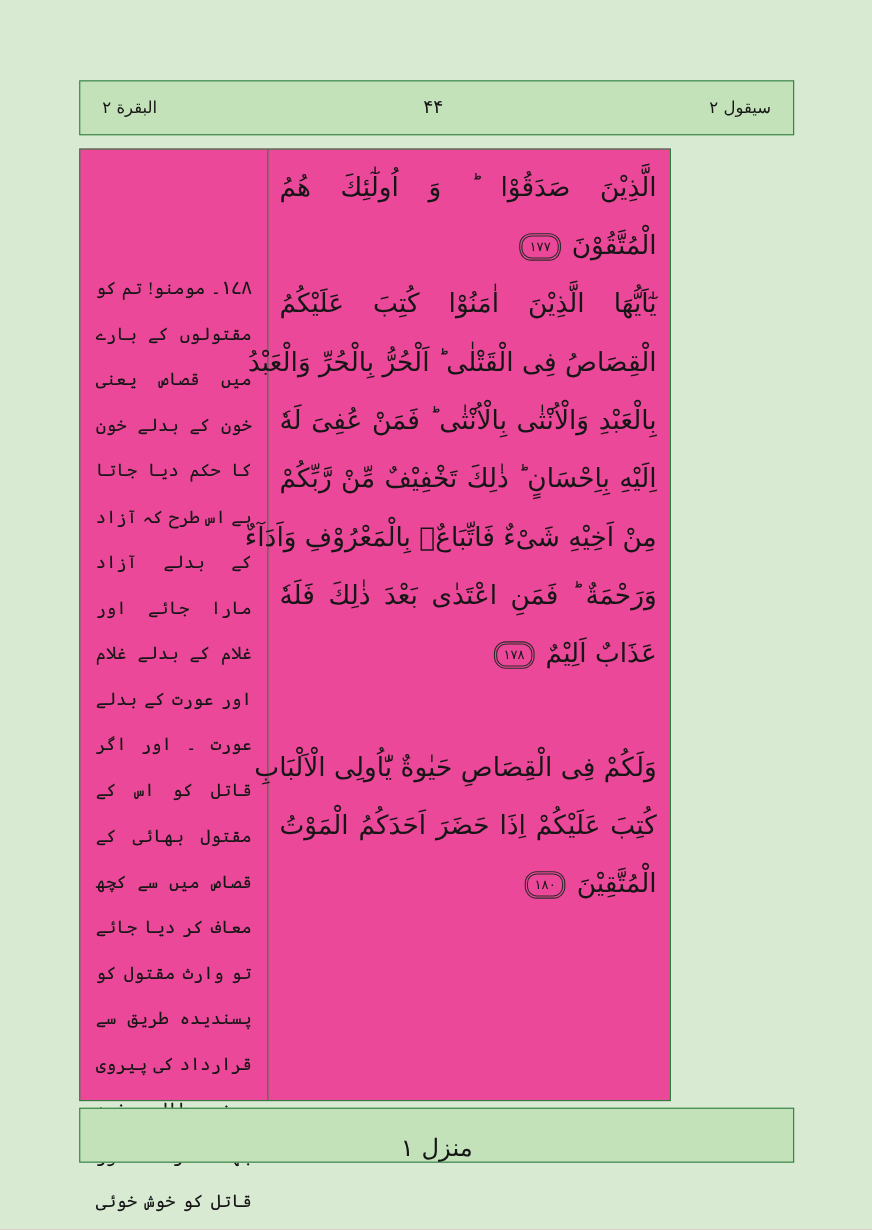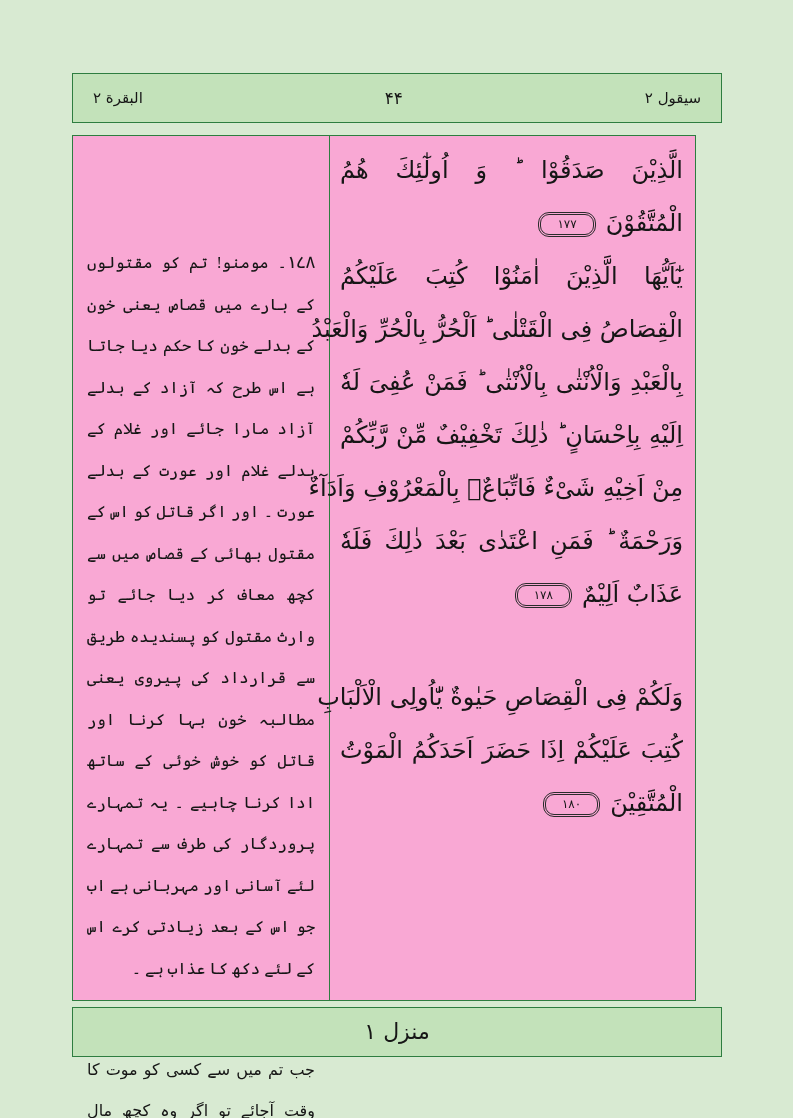--- a/index.html
+++ b/index.html
@@ -15,32 +15,32 @@
   
   .bar{
     position:absolute;left:72px;width:650px;height:50px;
     background:#c3e2ba;
     border:1.5px solid #2e7d40;
     box-sizing:border-box;
     display:flex;align-items:center;
     direction:rtl;
   }
   .header-bar{top:73px;justify-content:space-between;padding:0 20px;}
-  .footer-bar{top:1007px;justify-content:center;}
+  .footer-bar{top:1007px;justify-content:center;align-items:flex-end;}
   .bar .hdr-text{font-size:15px;line-height:1;}
   .bar .hdr-num{font-size:17px;line-height:1;}
 
   
   .main-box{
-    position:absolute;left:72px;top:135px;width:624px;height:866px;
+    position:absolute;left:72px;top:135px;width:538px;height:866px;
     border:1px solid #2e7d40;
     box-sizing:border-box;
     display:flex;flex-direction:row;
     direction:rtl;
-    background:#f9a8d4;
+    background:#ec4899;
   }
 
   
   .arabic-col{
     width:366px;box-sizing:border-box;
     border-left:1px solid #2e7d40;
     padding:8px 12px 6px 10px;
   }
   .arabic-line{
     direction:rtl;
@@ -55,21 +55,21 @@
     text-align:right;
     text-align-last:right;
   }
   .arabic-line.gap-above{margin-top:50px;}
 
   .ayah-marker{
     display:inline-block;
     direction:rtl;
     font-size:12px;
     line-height:1;
-    padding:3px 16px 4px;
+    padding:3px 6px 4px;
     border:3px double #2b2b2b;
     border-radius:11px;
     vertical-align:middle;
     margin:0 10px 0 0;
   }
   .ayah-marker:empty{display:none;}
 
   
   .urdu-col{
     flex:1;box-sizing:border-box;

